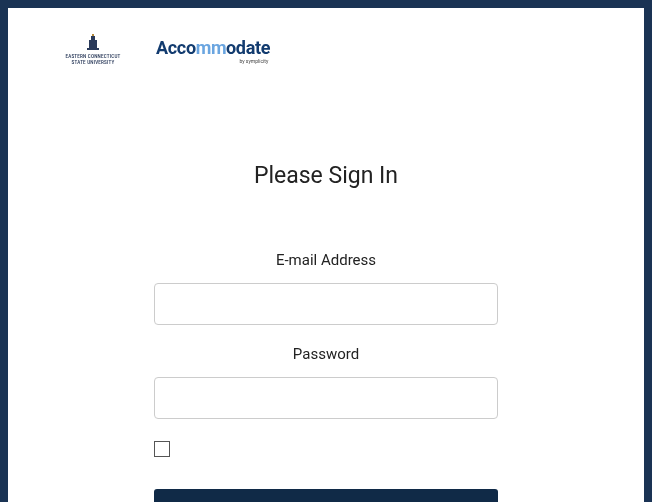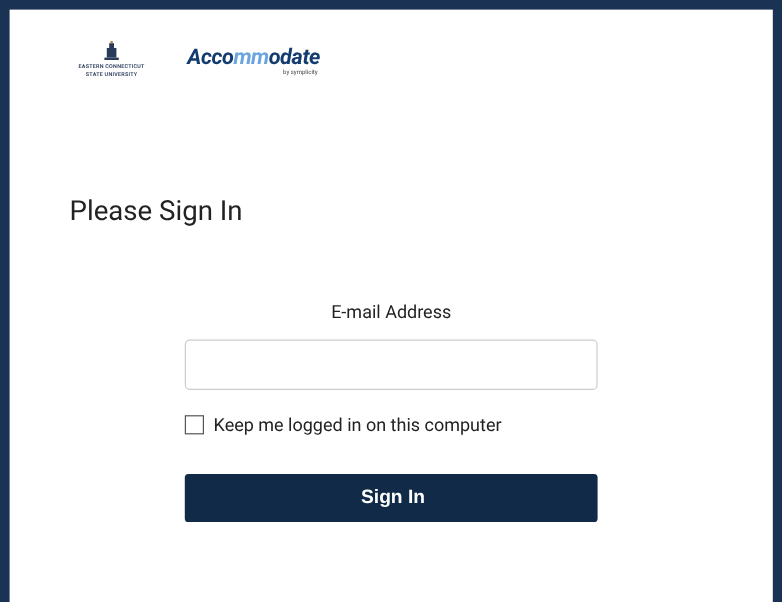--- a/index.html
+++ b/index.html
@@ -51,36 +51,35 @@
       text-align: center;
       margin-top: 1px;
       line-height: 1;
     }
     .accommodate-logo {
       font-size: 18px;
       font-weight: 700;
       color: #123b6f;
       letter-spacing: -0.3px;
       line-height: 1;
-      font-style: italic;
     }
     .accommodate-logo .mm {
       color: #6aa5e0;
       position: relative;
       letter-spacing: -0.5px;
     }
     .accommodate-sub {
       font-size: 5px;
       color: #444;
       text-align: right;
       margin-top: 1px;
       margin-right: 2px;
     }
     .heading {
-      text-align: left;
+      text-align: center;
       font-size: 23px;
       font-weight: 400;
       color: #222;
       margin-top: 92px;
     }
     .form-area {
       width: 344px;
       margin: 62px auto 0 auto;
     }
     .field-label {
@@ -165,23 +164,26 @@
   </div>
 
   <h1 class="heading">Please Sign In</h1>
 
   <div class="form-area">
     <div class="field-group">
       <label class="field-label">E-mail Address</label>
       <input type="text" class="text-input" value="" style="">
     </div>
 
+    <div class="field-group second">
+      <label class="field-label">Password</label>
+      <input type="password" class="text-input" value="" style="">
+    </div>
 
     <div class="checkbox-row">
       <input type="checkbox" class="checkbox-input" style="">
-      <label class="checkbox-label">Keep me logged in on this computer</label>
     </div>
 
     <button class="submit-button">
       <span>Sign In</span><span class="accent-dot"></span>
     </button>
   </div>
 </div>
 
 </body></html>

